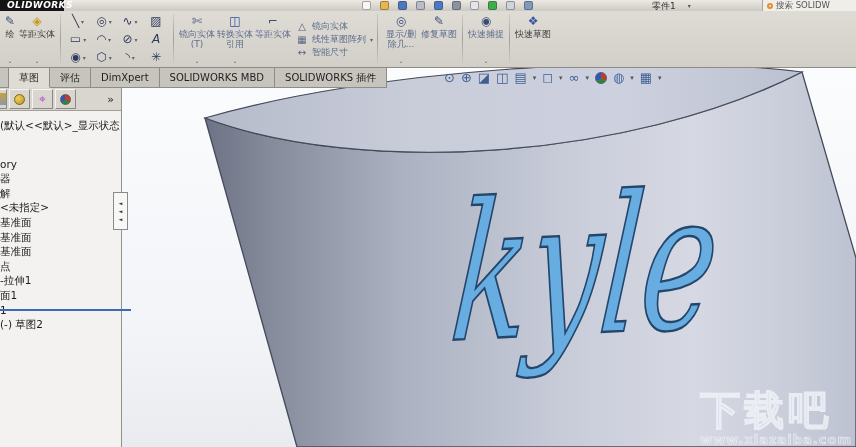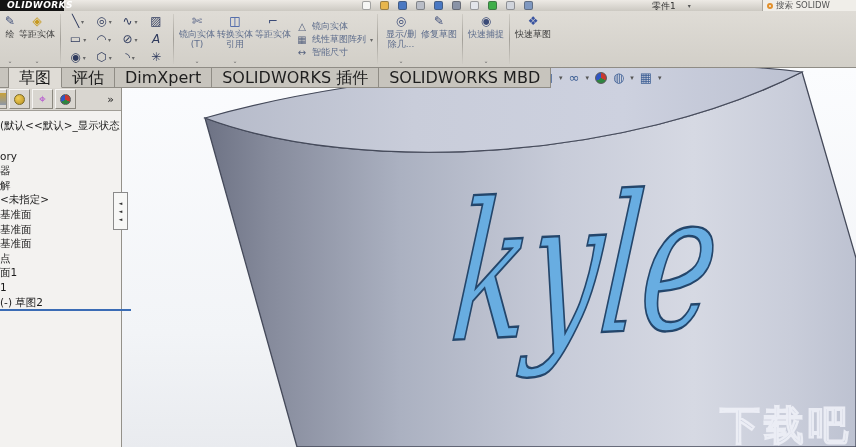--- a/index.html
+++ b/index.html
@@ -30,21 +30,21 @@
   .sgrid{display:grid;grid-template-columns:repeat(4,26px);grid-auto-rows:18px}
   .scell{display:flex;align-items:center;justify-content:center;gap:2px;font-size:12px;color:#2e3a5d;cursor:default}
   .scell .mini{font-size:6px;color:#666}
   .stack3{display:flex;flex-direction:column;justify-content:center;gap:2px;font-size:9px;color:#5e6d8c}
   .srow{display:flex;align-items:center;gap:4px;line-height:11px;cursor:default}
   .srow .sic{font-size:10px;color:#56627f;width:12px;text-align:center}
   .srow .mini{font-size:6px;color:#666}
 
   
   .tabstrip{position:absolute;left:0;top:68px;height:20px;display:flex;z-index:8}
-  .tab{height:20px;padding:0 10px;font-size:16px;line-height:19px;color:#1e1e1e;background:#c7c4bd;border-right:1px solid #8f8c85;border-bottom:1px solid #8f8c85;white-space:nowrap;cursor:default}
+  .tab{height:20px;padding:0 10px;font-size:10px;line-height:19px;color:#1e1e1e;background:#c7c4bd;border-right:1px solid #8f8c85;border-bottom:1px solid #8f8c85;white-space:nowrap;cursor:default}
   .tab.active{background:#dfdcd6;border-bottom:1px solid #dfdcd6}
   .tab.sliver{width:9px;padding:0}
 
   
   .graphics{position:absolute;left:0;top:68px;width:856px;height:379px;background:linear-gradient(180deg,#fbfcfe 0%,#f2f4f7 70%,#e9ebef 100%);z-index:1;overflow:hidden}
   .graphics svg{position:absolute;left:0;top:0}
   .headsup{position:absolute;left:444px;top:2px;display:flex;align-items:center;gap:6px;z-index:3;font-size:13px;color:#3c5e94}
   .headsup .hi{cursor:default;line-height:15px}
   .headsup .hc{font-size:7px;color:#555}
   .wheel{width:12px;height:12px;border-radius:50%;background:conic-gradient(#c9372f 0 33%,#2e8540 33% 66%,#2f55c4 66% 100%);border:1px solid #5a5a5a}
@@ -109,20 +109,21 @@
         <span class="hc">▾</span>
       <span class="wheel"></span>
       <span class="hi">◍</span>
         <span class="hc">▾</span>
       <span class="hi">▦</span>
         <span class="hc">▾</span>
     </div>
 
     <div class="watermark">
       <div class="wm-title">下载吧</div>
+      <div class="wm-url">www.xiazaiba.com</div>
     </div>
   </div>
 
   <div class="titlebar">
     <div class="logo">OLIDWORKS</div>
     <div class="qicons">
       <span class="qi" style="background:#f6f6f4"></span>
       <span class="qi" style="background:#e8b64c"></span>
       <span class="qi" style="background:#4a78c2"></span>
       <span class="qi" style="background:#b9bdc7"></span>
@@ -265,50 +266,51 @@
         <span>快速草图</span>
       </div>
     </div>
   </div>
 
   <div class="tabstrip">
     <div class="tab sliver"></div>
     <div class="tab active">草图</div>
     <div class="tab">评估</div>
     <div class="tab">DimXpert</div>
+    <div class="tab">SOLIDWORKS MBD</div>
     <div class="tab">SOLIDWORKS 插件</div>
-    <div class="tab">SOLIDWORKS MBD</div>
   </div>
 
   <div class="panel">
     <div class="ptabs">
       <span class="ptab cut">
           <span class="fmfrag"></span>
         </span>
       <span class="ptab">
           <span class="gearico"></span>
         </span>
       <span class="ptab">
           <span class="crossico">⌖</span>
         </span>
       <span class="ptab">
           <span class="wheel" style="width:11px;height:11px"></span>
         </span>
       <span class="chev">»</span>
     </div>
     <div class="tree">
       <div class="trow">(默认&lt;&lt;默认&gt;_显示状态 1&gt;)</div>
-      <div class="trow" style="margin-top:16px">ory</div>
+      <div class="trow" style="margin-top:24px">ory</div>
       <div class="trow">器</div>
       <div class="trow">解</div>
       <div class="trow">&lt;未指定&gt;</div>
       <div class="trow">基准面</div>
       <div class="trow">基准面</div>
       <div class="trow">基准面</div>
       <div class="trow">点</div>
+      <div class="trow">-拉伸1</div>
       <div class="trow">面1</div>
       <div class="trow">1</div>
       <div class="trow">(-) 草图2</div>
     </div>
     <div class="rollback"></div>
   </div>
   <div class="splitter">
     <b>◄</b>
     <b>◄</b>
     <b>◄</b>

